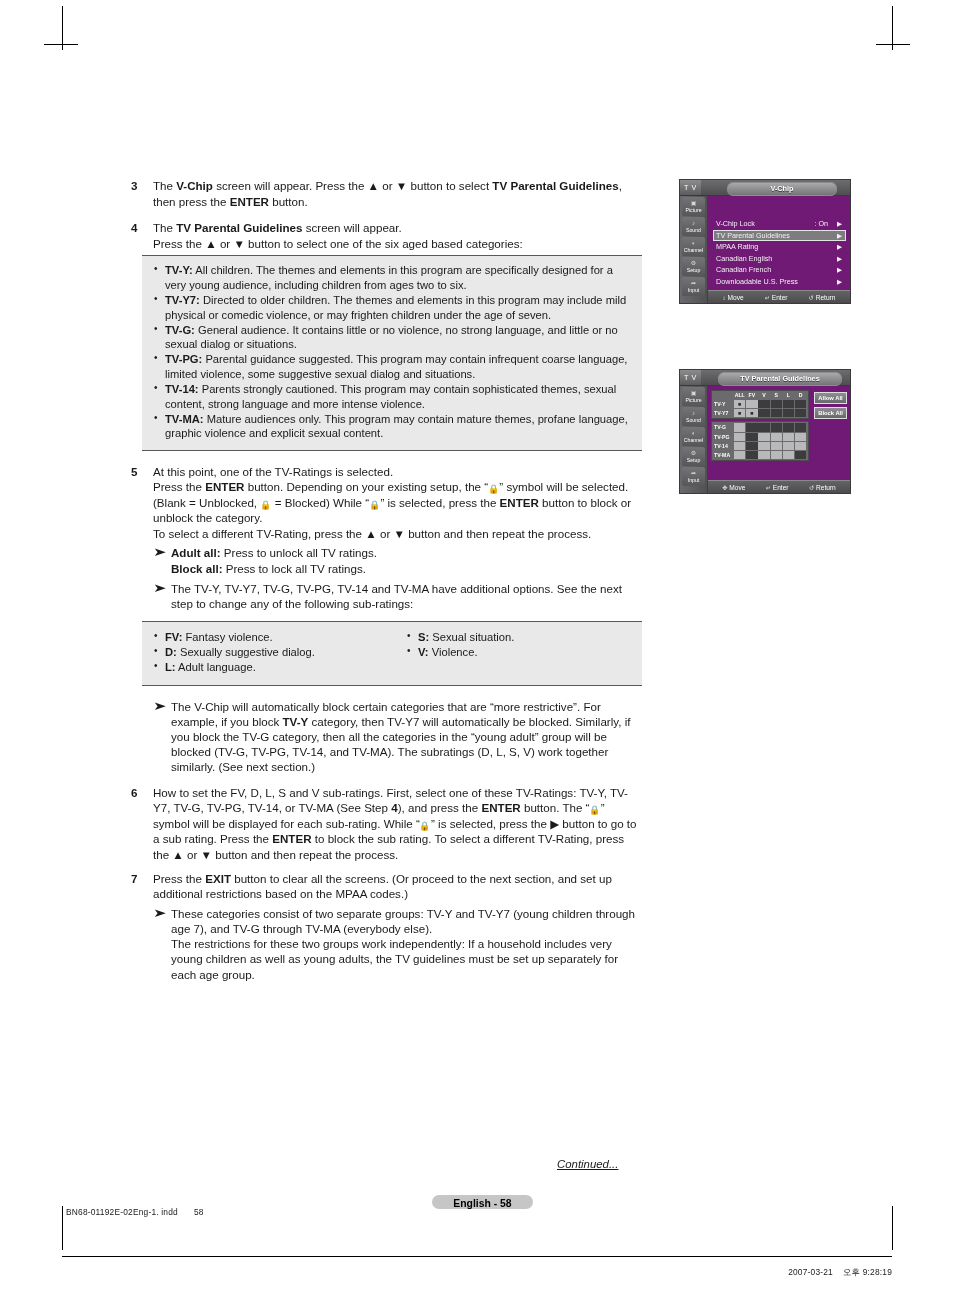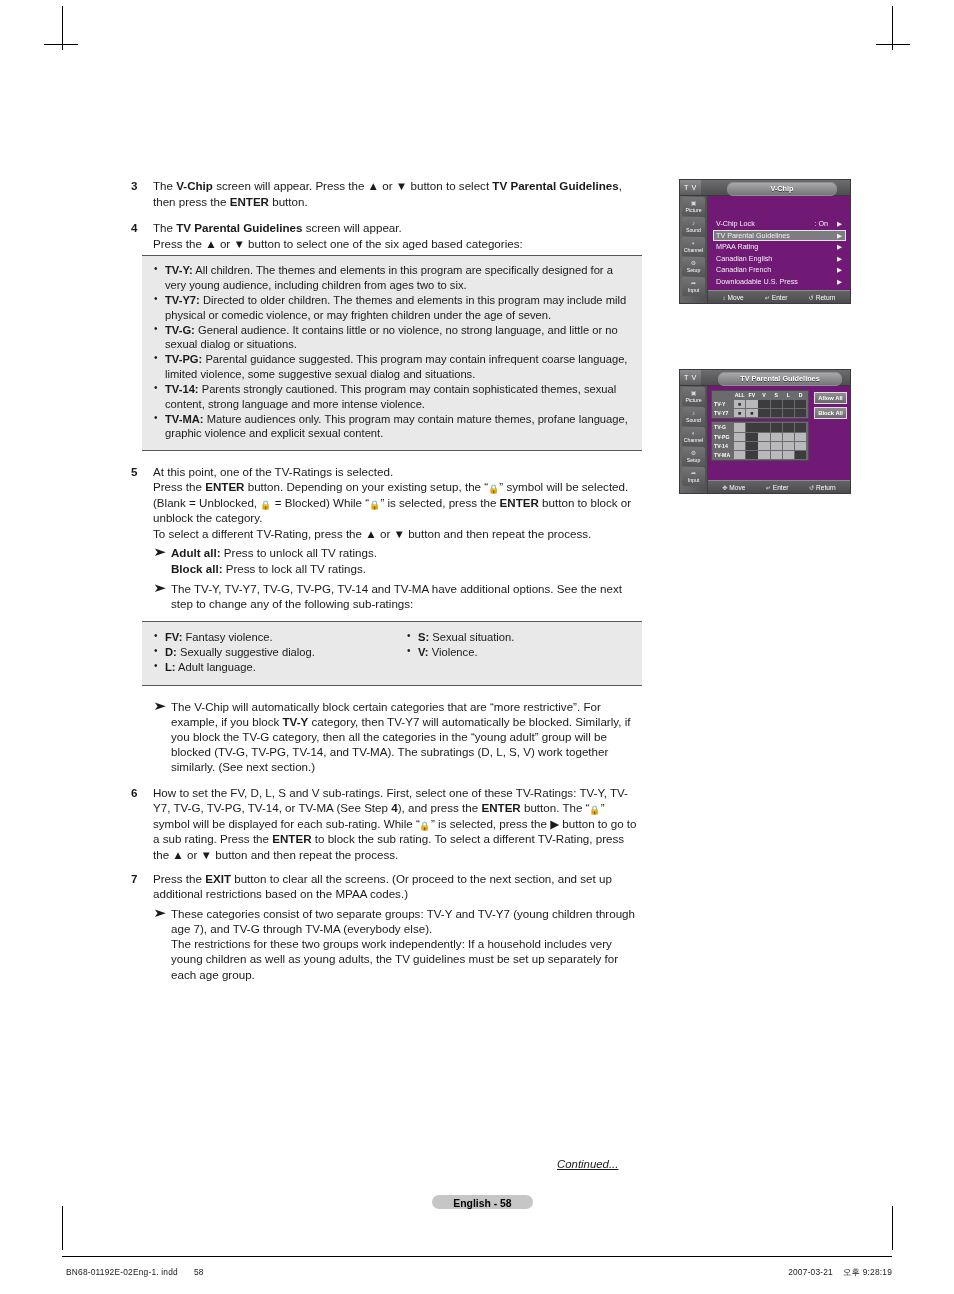--- a/index.html
+++ b/index.html
@@ -352,21 +352,21 @@
     position: absolute;
     left: 62px;
     top: 1256px;
     width: 830px;
     height: 1px;
     background: #000;
   }
   .footer-left {
     position: absolute;
     left: 66px;
-    top: 1267px;
+    top: 1207px;
     font-size: 8.4px;
     font-family: "Liberation Sans", sans-serif;
     color: #1a1a1a;
     letter-spacing: 0.2px;
   }
   .footer-left .fl-page { margin-left: 16px; }
   .footer-right {
     position: absolute;
     right: 62px;
     top: 1267px;

